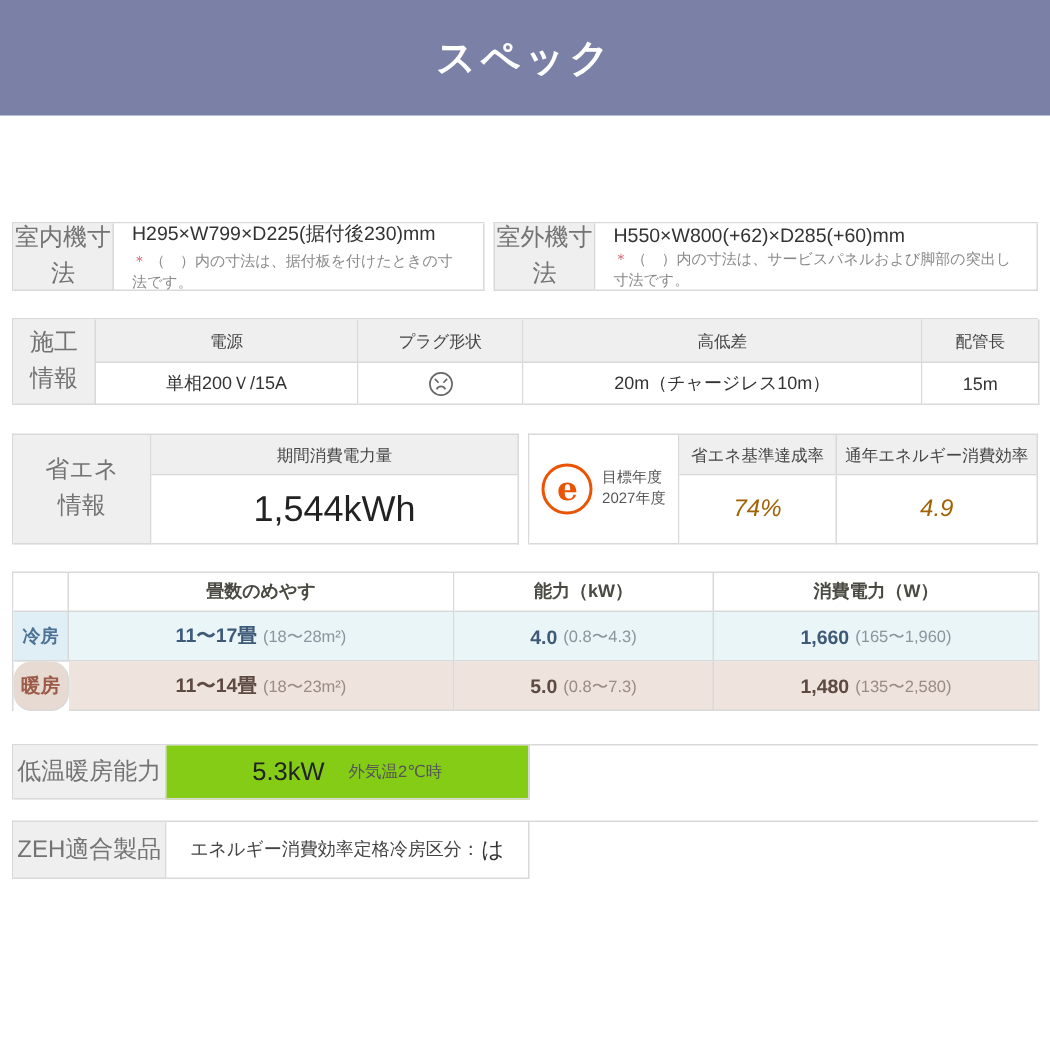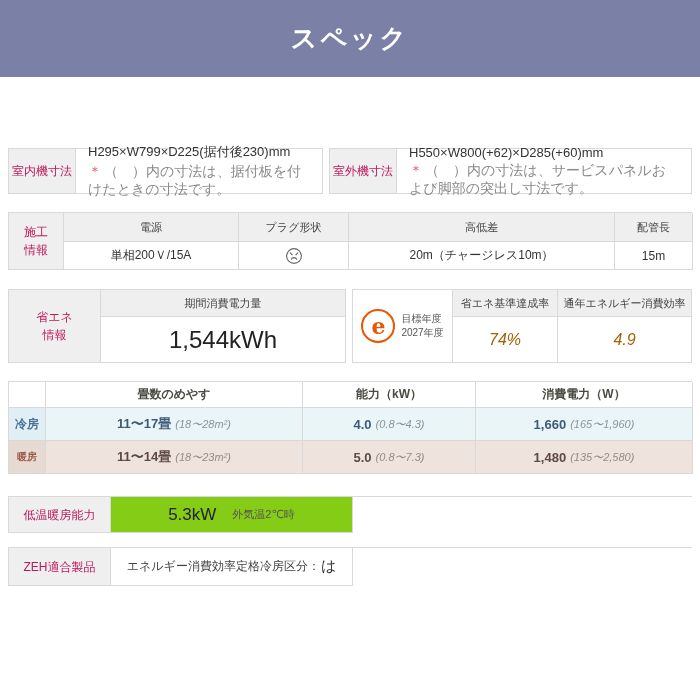--- a/index.html
+++ b/index.html
@@ -24,29 +24,29 @@
     font-family:"Liberation Sans","DejaVu Sans",sans-serif;color:#333;
   }
   .band{height:77px;background:var(--header-bg);display:flex;align-items:center;justify-content:center;}
   .band h1{color:#fff;font-size:26px;font-weight:bold;letter-spacing:3px;}
   .content{padding:0 8px;}
   .trow{display:flex;}
   
   .t{display:grid;border-top:1px solid var(--border);border-left:1px solid var(--border);}
   .cell{border-right:1px solid var(--border);border-bottom:1px solid var(--border);
         display:flex;align-items:center;justify-content:center;text-align:center;}
-  .label{background:var(--label-bg);font-size:12px;color:#be185d;line-height:1.5;}
+  .label{background:var(--label-bg);font-size:16px;color:#737373;line-height:1.5;}
   
   .dims{margin-top:71px;gap:6px;}
   .dims-t{grid-template-columns:67px 247px;grid-template-rows:45px;}
   .dims-t.outdoor{grid-template-columns:67px 295px;}
   .dim-cell{flex-direction:column;align-items:flex-start;justify-content:center;
             padding:4px 12px;text-align:left;background:#fff;}
   .dim-value{font-size:13px;color:#333;}
-  .dim-note{font-size:14px;color:var(--muted);margin-top:2px;}
+  .dim-note{font-size:10px;color:var(--muted);margin-top:2px;}
   .dim-note .star{color:var(--note-red);margin-right:2px;}
   
   .install{margin-top:18px;grid-template-columns:55px 175px 110px 266px 78px;grid-template-rows:29px 28px;}
   .span2{grid-row:1/3;}
   .hcell{background:var(--label-bg);font-size:11px;color:#444;}
   .vcell{background:#fff;font-size:12px;color:#333;}
   .plug-svg{display:block;}
   
   .energy{margin-top:19px;gap:6px;}
   .energy-left{grid-template-columns:92px 245px;grid-template-rows:27px 46px;}
@@ -56,26 +56,26 @@
   .emark-cell{background:#fff;flex-direction:row;gap:6px;padding:0 4px;}
   .emark-circle{width:34px;height:34px;border:2px solid var(--accent-orange);border-radius:50%;
     display:flex;align-items:center;justify-content:center;flex:0 0 auto;
     color:var(--accent-orange);font-size:22px;font-weight:bold;
     font-family:"DejaVu Serif","Liberation Serif",serif;line-height:1;}
   .emark-text{font-size:10px;color:#555;text-align:left;line-height:1.4;}
   
   .capacity{margin-top:18px;grid-template-columns:37px 257px 173px 217px;grid-template-rows:26px 33px 33px;}
   .cap-h{background:#fff;font-size:12px;font-weight:bold;color:#4a4a42;}
   .mode-cool{background:var(--cooling-label-bg);color:var(--cooling-text);font-weight:bold;font-size:12px;}
-  .mode-heat{background:var(--heating-label-bg);color:var(--heating-text);font-weight:bold;font-size:10px;}
+  .mode-heat{background:var(--heating-label-bg);color:var(--heating-text);font-weight:bold;font-size:13px;border-radius:12px;}
   .val-cool{background:var(--cooling-bg);font-size:12px;gap:4px;}
   .val-heat{background:var(--heating-bg);font-size:12px;gap:4px;}
   .val-cool .b{color:var(--cooling-value);font-weight:bold;font-size:13px;}
   .val-heat .b{color:var(--heating-value);font-weight:bold;font-size:13px;}
-  .rng{color:#8a959c;font-size:11px;font-style:italic;}
+  .rng{color:#8a959c;font-size:11px;}
   .val-heat .rng{color:#9a8b84;}
   
   .lowtemp{margin-top:22px;grid-template-columns:102px 242px;grid-template-rows:36px;}
   .lt-val{background:#84cc16;gap:16px;}
   .lt-num{font-size:17px;color:#222;}
   .lt-note{font-size:11px;color:#555;}
   .zeh{margin-top:14px;grid-template-columns:102px 242px;grid-template-rows:38px;}
   .zeh-val{background:#fff;font-size:12px;color:#444;gap:1px;}
   .zeh-suffix{font-size:15px;color:#333;}
 </style>

